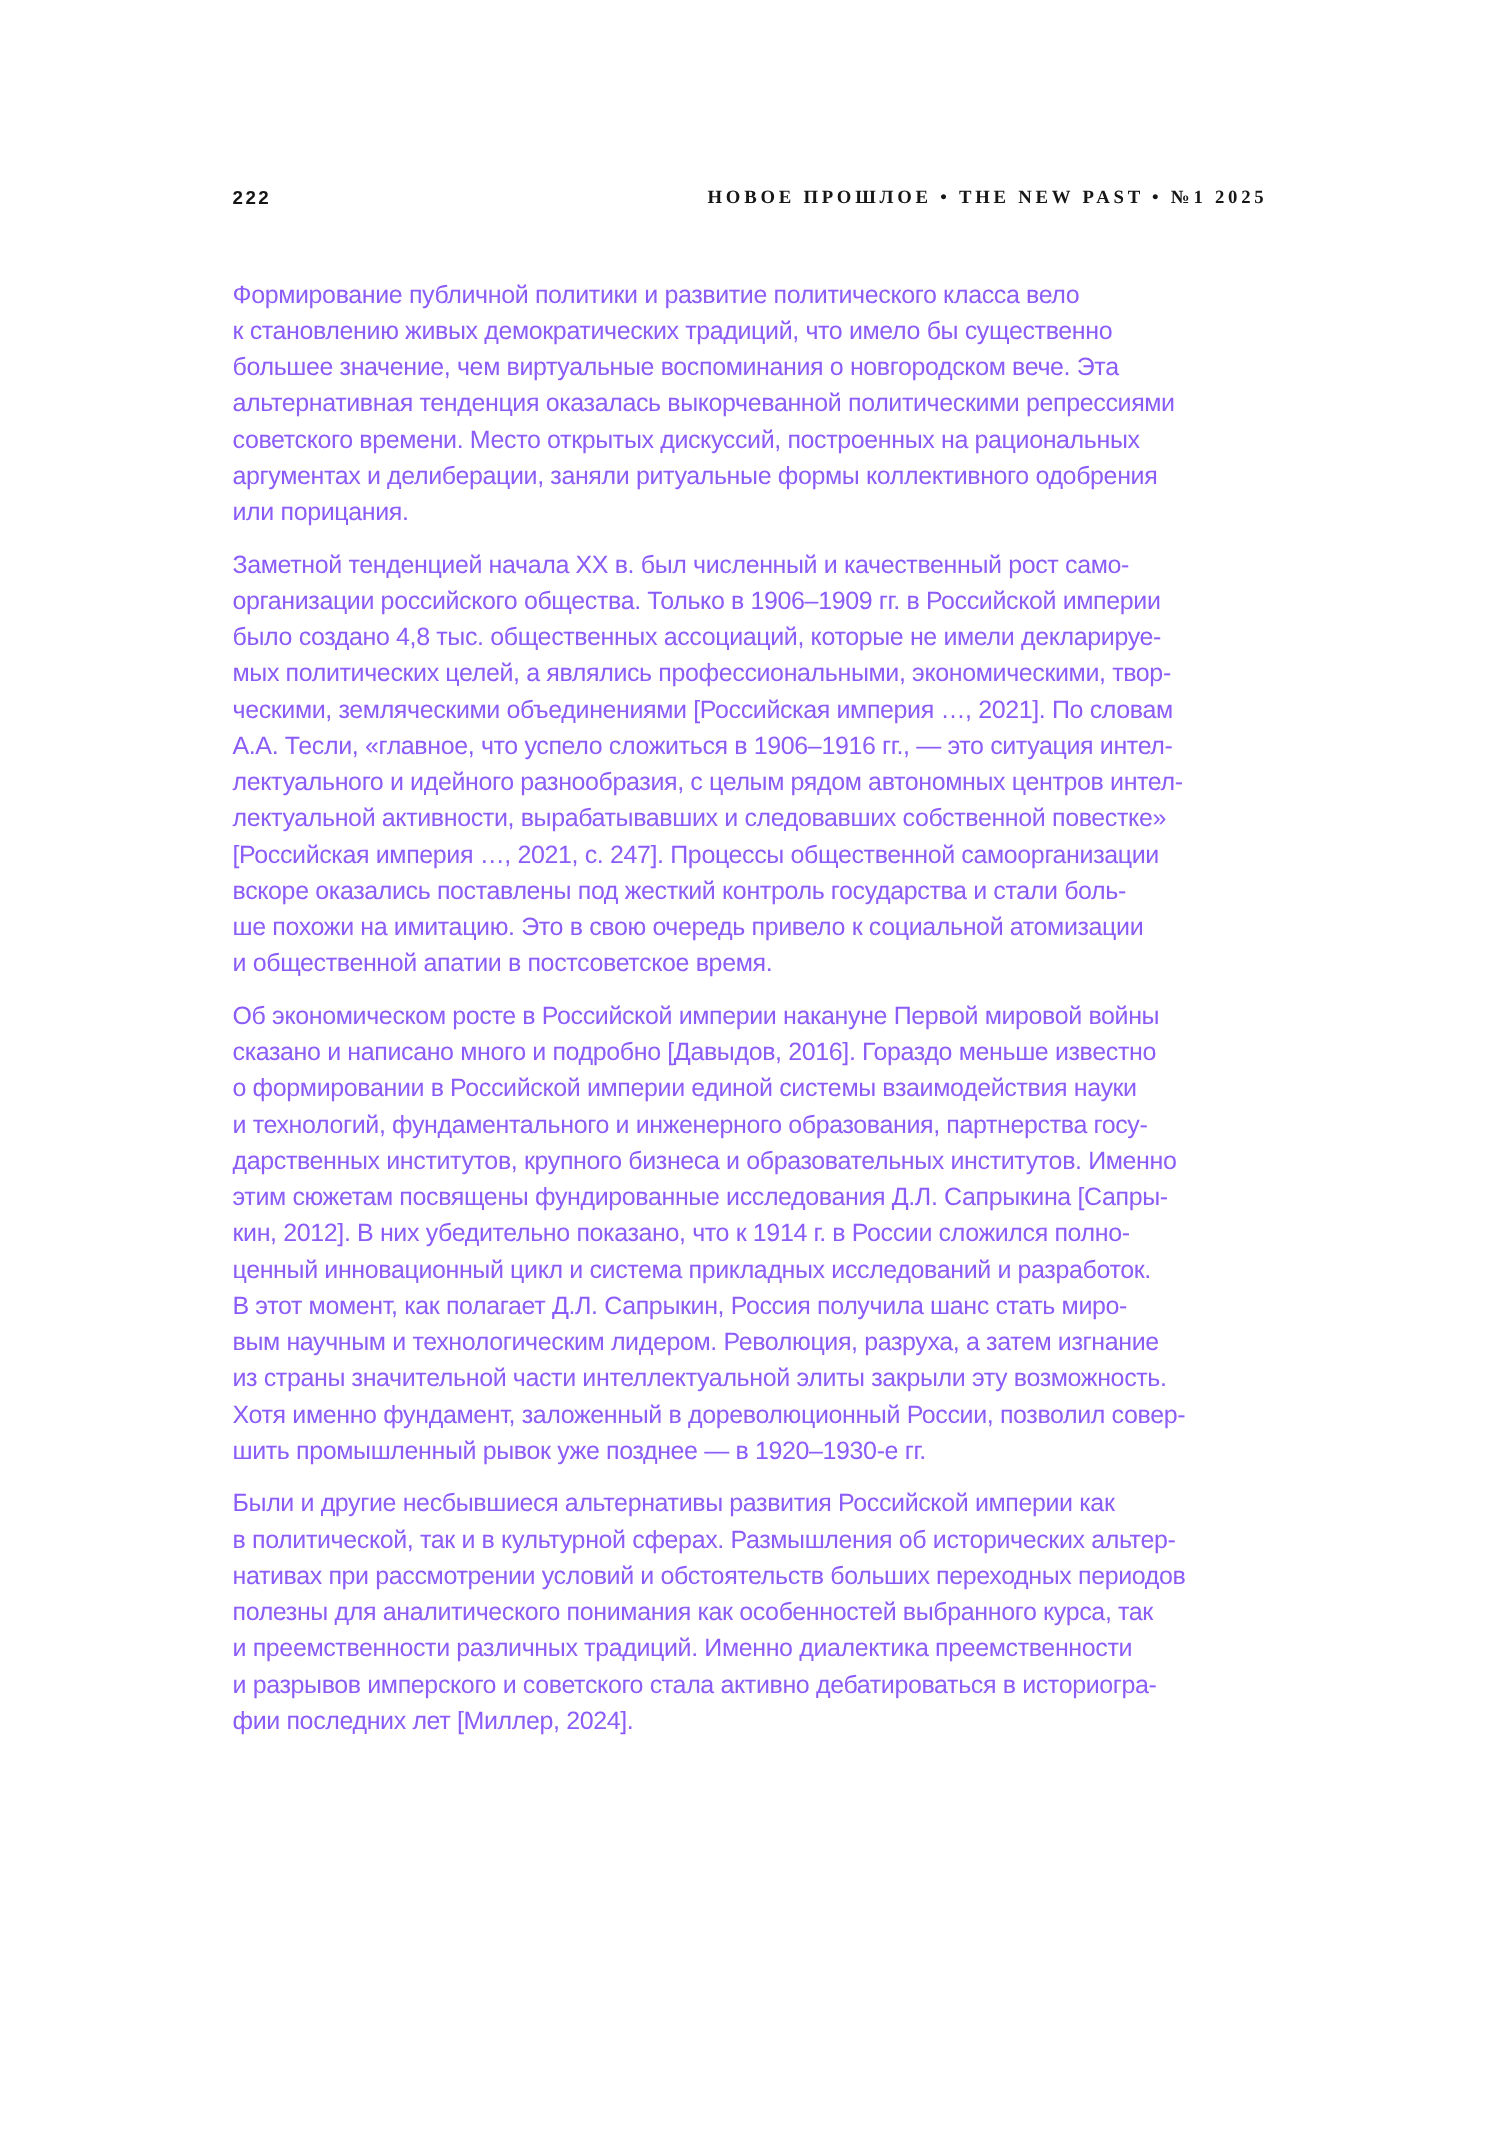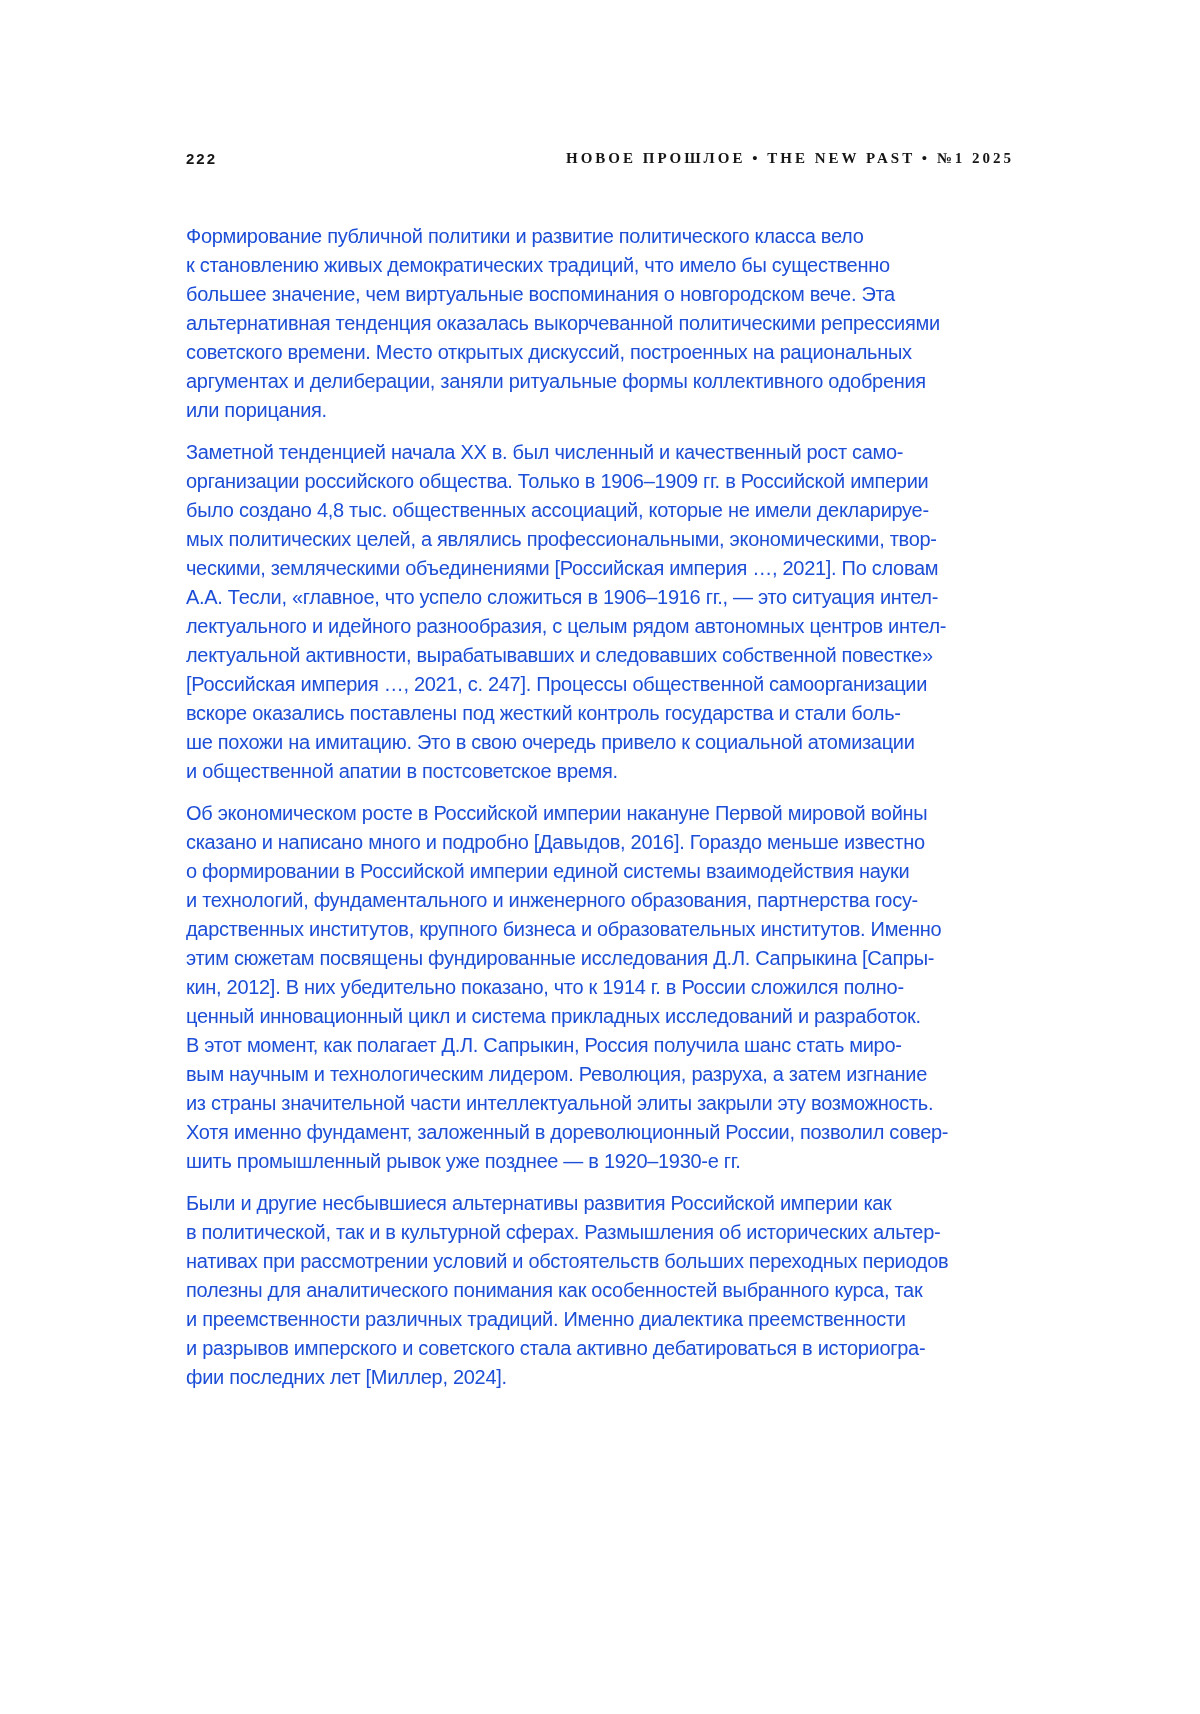--- a/index.html
+++ b/index.html
@@ -41,21 +41,21 @@
     top: 222px;
     left: 186px;
     width: 860px;
   }
   .body-text p {
     margin: 0 0 13px 0;
     font-size: 20px;
     line-height: 29px;
     letter-spacing: -0.3px;
     white-space: pre;
-    color: #1d4ed8;
+    color: #8b5cf6;
   }
 </style>
 </head>
 <body>
 
 <div class="page">
 
   <header class="running-head">
     <span class="page-number">222</span>
     <span class="journal-line">НОВОЕ ПРОШЛОЕ • THE NEW PAST • №1 2025</span>

